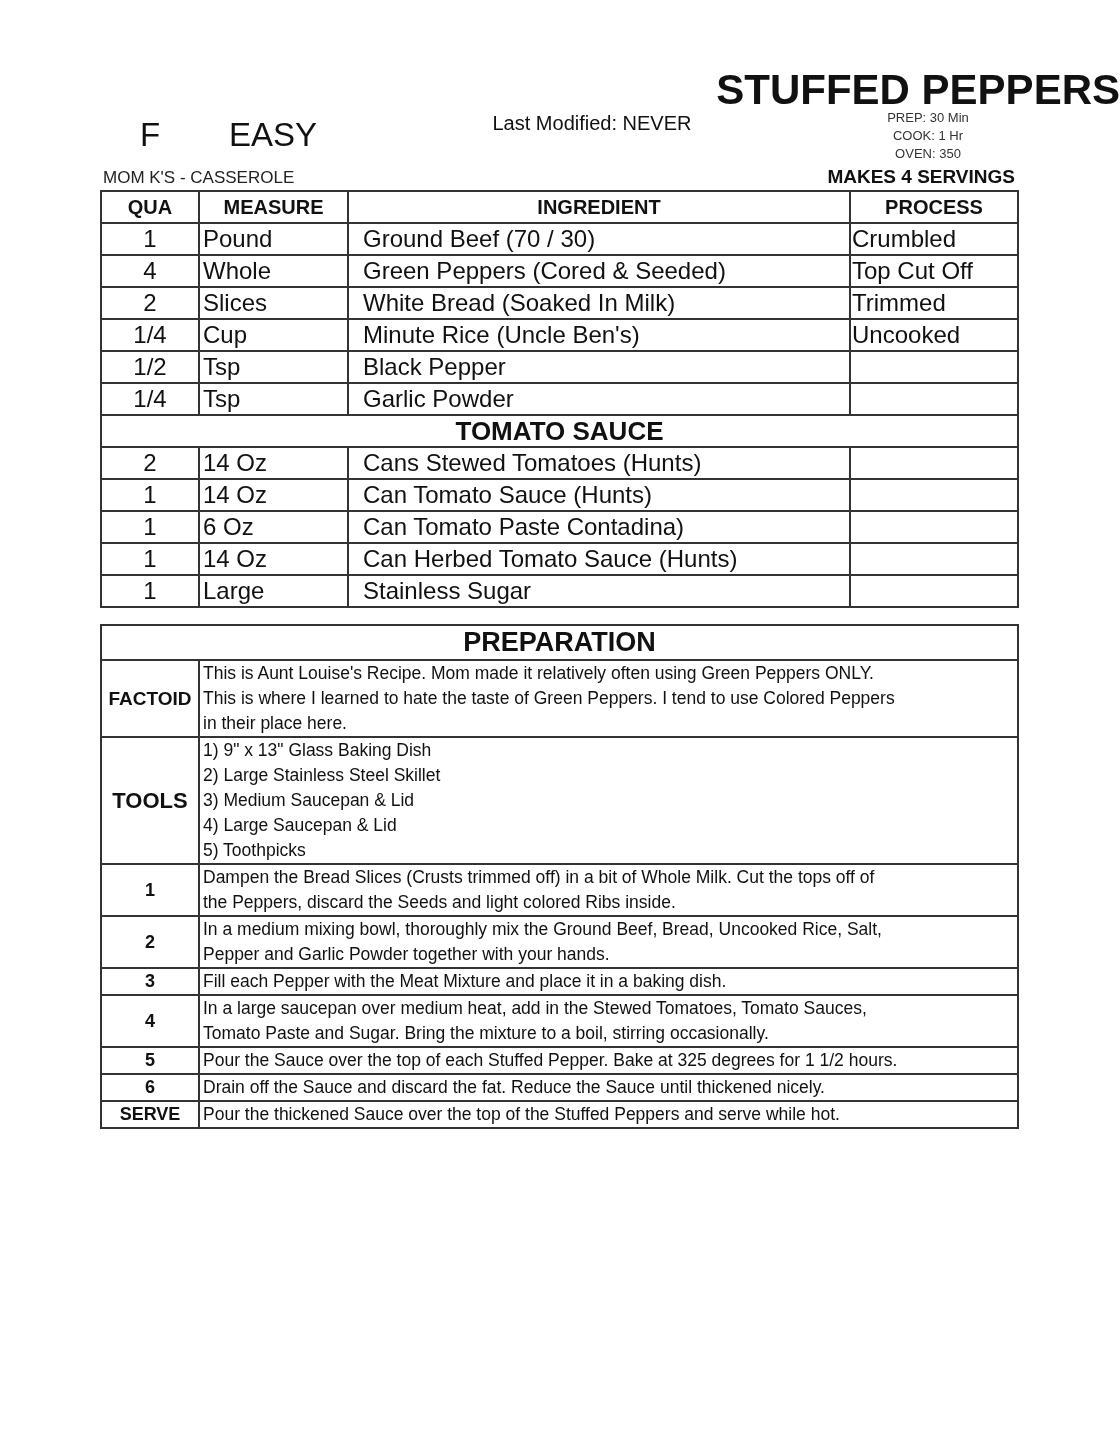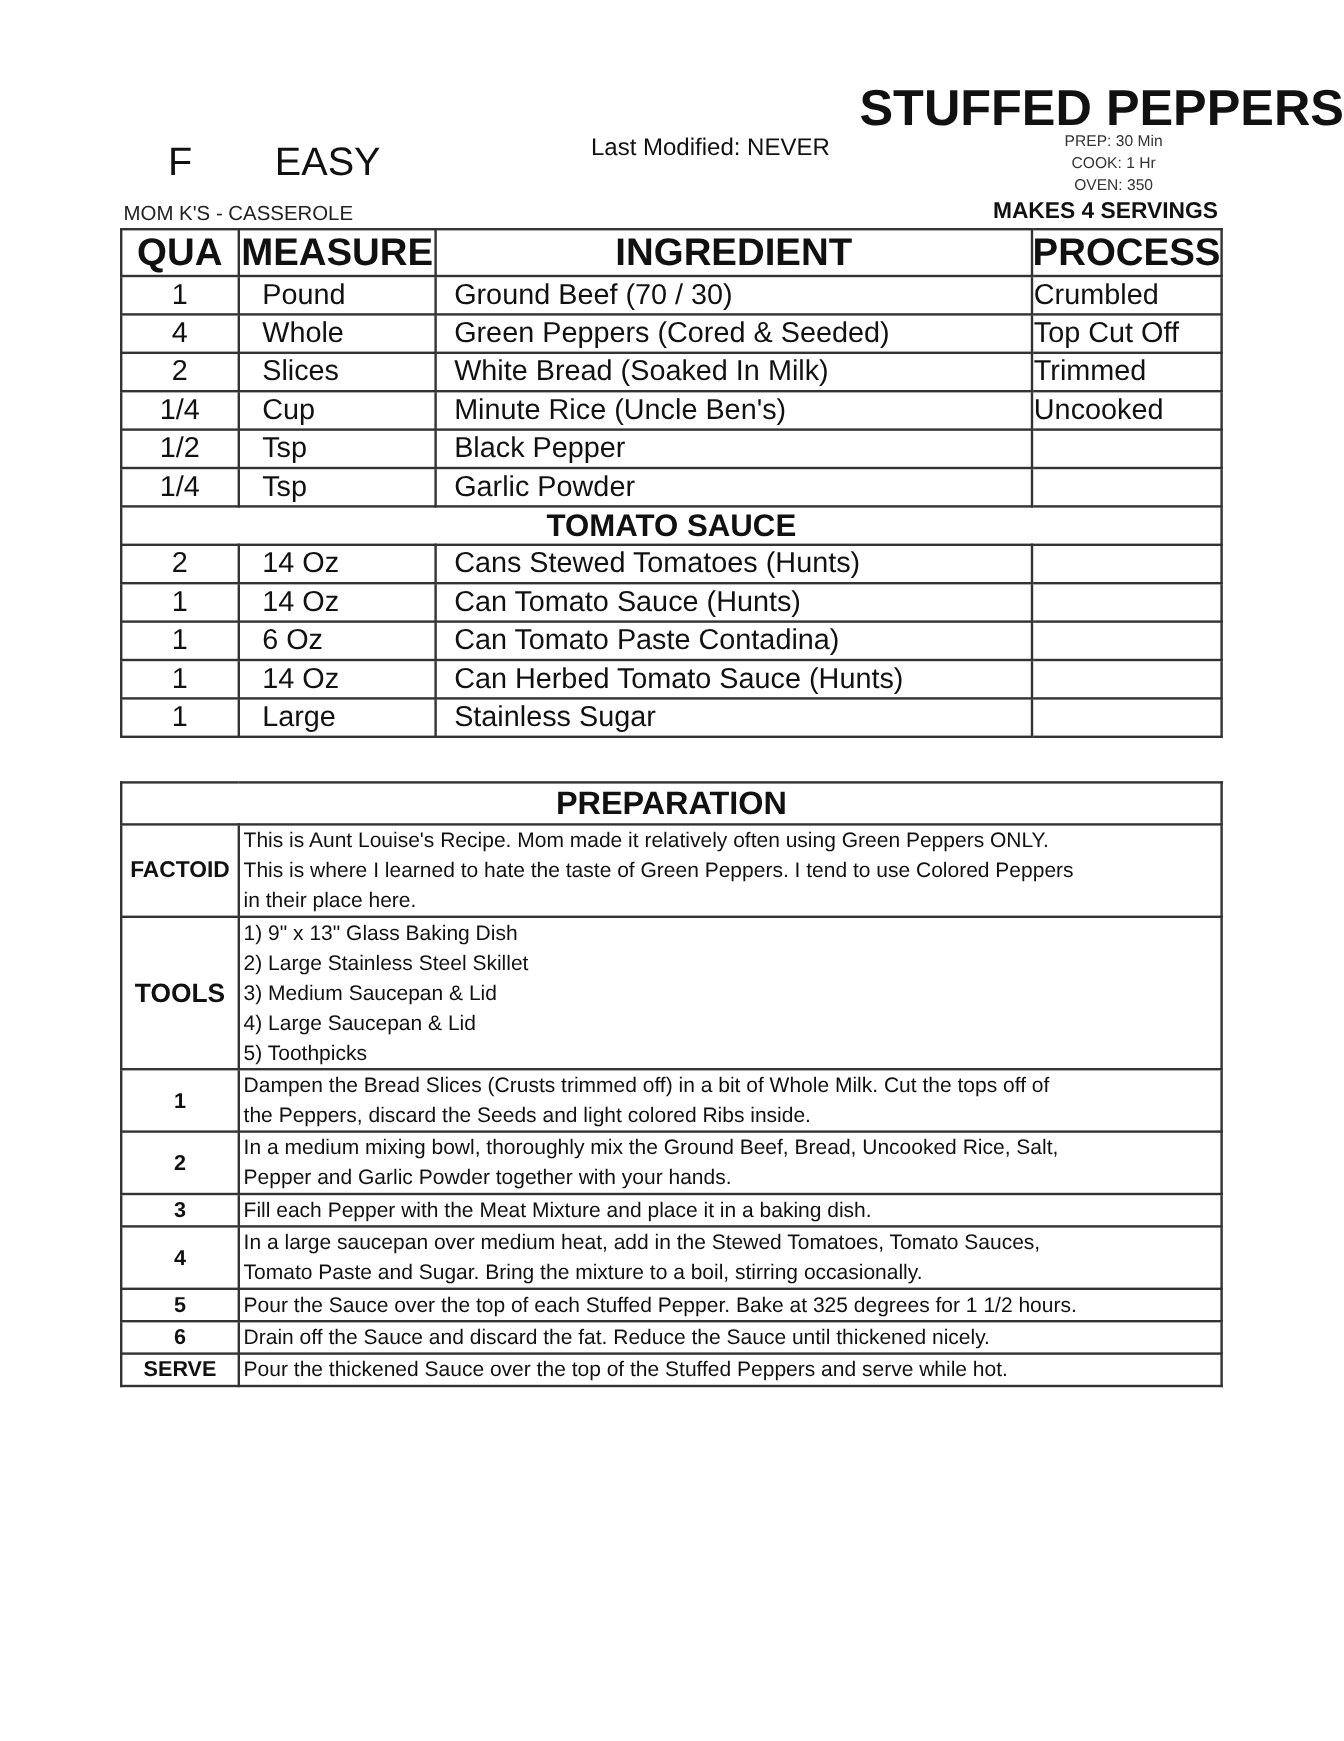--- a/index.html
+++ b/index.html
@@ -27,28 +27,28 @@
     }
     .category {
       position: absolute; left: 103px; top: 168px; font-size: 17px; color: #222;
     }
     .servings {
       position: absolute; right: 105px; top: 166px; font-size: 19px; font-weight: bold;
     }
     table { border-collapse: collapse; position: absolute; left: 100px; width: 919px; }
     td, th { border: 2px solid #333; padding: 0; }
     .ing { top: 190px; }
-    .ing th { font-size: 32px; font-weight: bold; height: 30px; }
+    .ing th { font-size: 20px; font-weight: bold; height: 30px; }
     .ing td { font-size: 24px; height: 30px; line-height: 28px; }
     .ing td.q { text-align: center; width: 96px; }
-    .ing td.m { width: 144px; padding-left: 19px; }
+    .ing td.m { width: 144px; padding-left: 3px; }
     .ing td.i { width: 486px; padding-left: 14px; }
     .ing td.p { padding-left: 1px; }
     .ing td.section { text-align: center; font-weight: bold; font-size: 26px; }
-    .prep { top: 651px; }
+    .prep { top: 624px; }
     .prep th { font-size: 27px; font-weight: bold; height: 33px; }
     .prep td { font-size: 17.5px; line-height: 25px; vertical-align: middle; }
     .prep td.label { width: 96px; text-align: center; font-weight: bold; font-size: 18px; }
     .prep td.label.small { font-size: 19px; }
     .prep td.label.big { font-size: 22px; }
     .prep td.text { padding-left: 3px; }
     .line { display: block; }
   </style>
 </head>
 <body>

